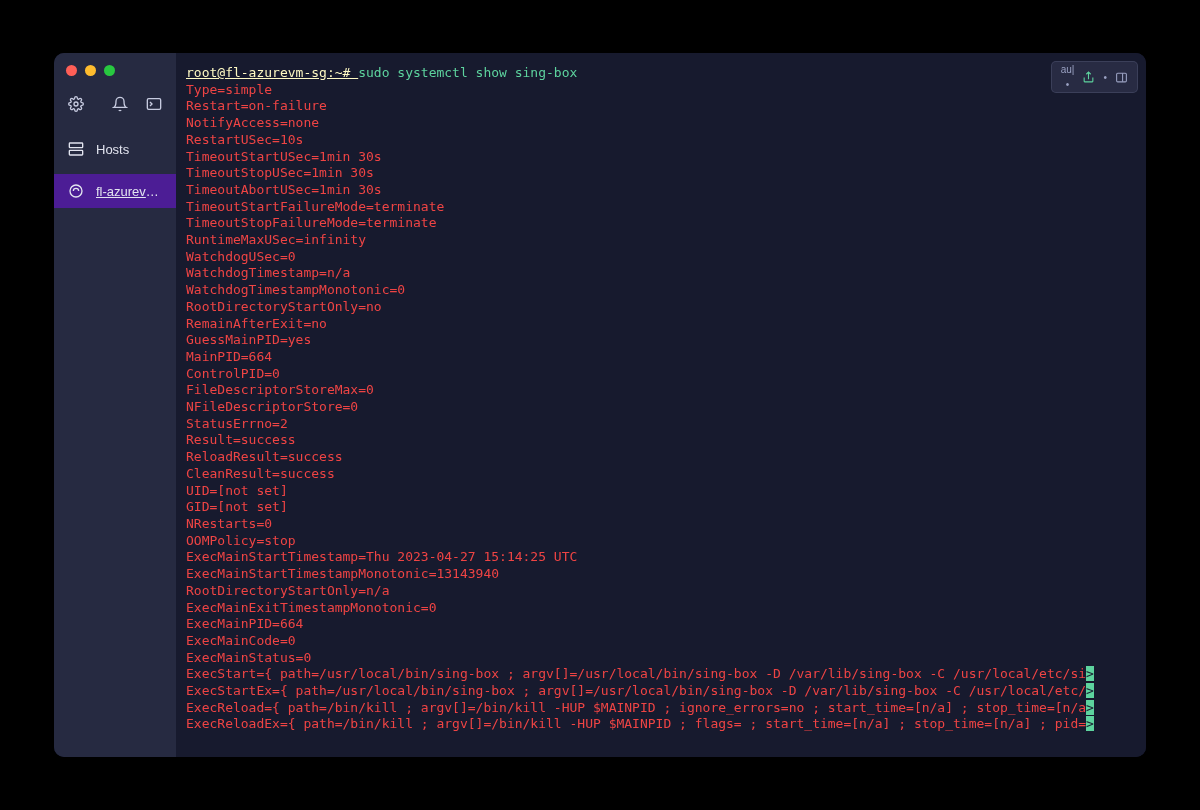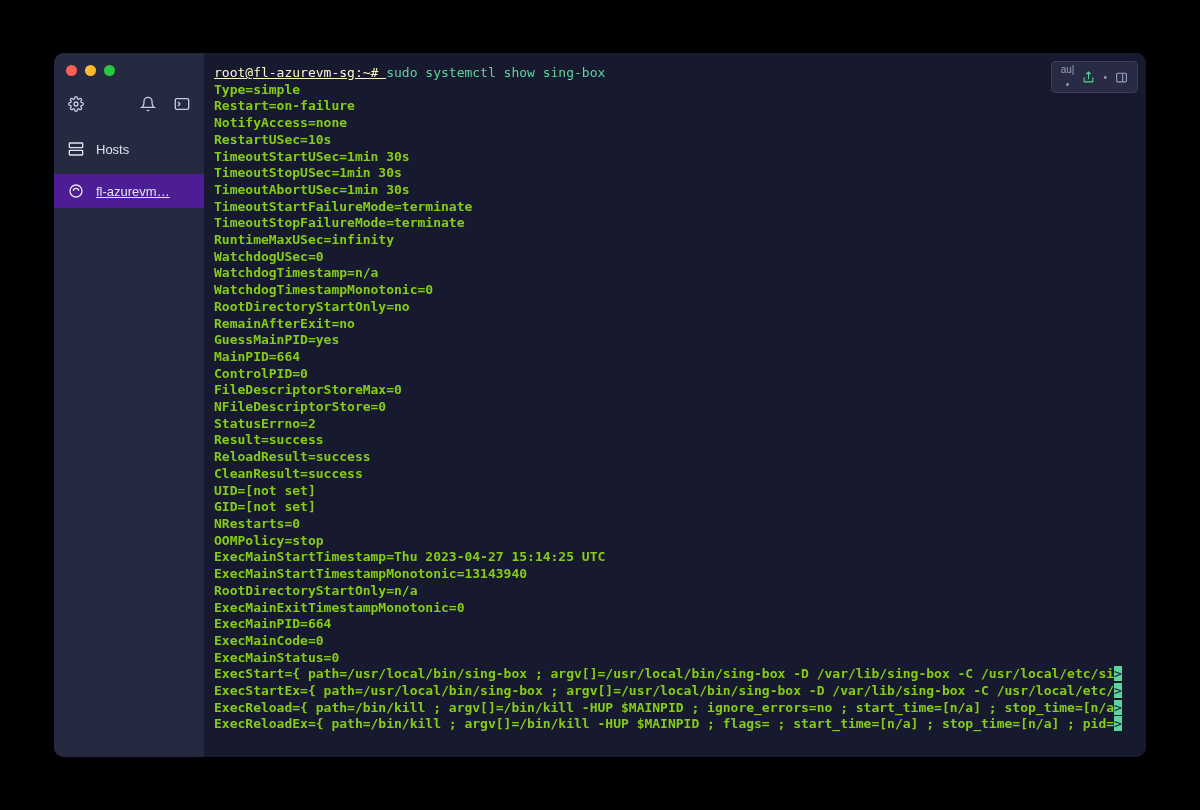--- a/index.html
+++ b/index.html
@@ -17,21 +17,21 @@
     width: 1092px;
     height: 704px;
     background: #1a1d33;
     border-radius: 10px;
     display: flex;
     overflow: hidden;
     position: relative;
     box-shadow: 0 20px 50px rgba(0,0,0,0.6);
   }
   .sidebar {
-    width: 150px;
+    width: 122px;
     background: #262a41;
     display: flex;
     flex-direction: column;
     padding-top: 6px;
   }
   .traffic {
     display: flex;
     gap: 8px;
     padding: 6px 0 14px 12px;
     align-items: center;
@@ -78,21 +78,21 @@
     font-family: "SFMono-Regular", Menlo, Consolas, monospace;
     font-size: 13px;
     line-height: 16.7px;
     padding: 12px 10px 4px 10px;
     white-space: pre;
     overflow: hidden;
     position: relative;
   }
   .prompt { color: #fef9c3; text-decoration: underline; }
   .cmd { color: #5dd39e; }
-  .outline { color: #84cc16; font-weight: bold; }
+  .outline { color: #ef4444; }
   .wrapmark {
     background: #5dd39e;
     color: #171a2e;
   }
   .topright {
     position: absolute;
     top: 8px;
     right: 8px;
     display: flex;
     align-items: center;

